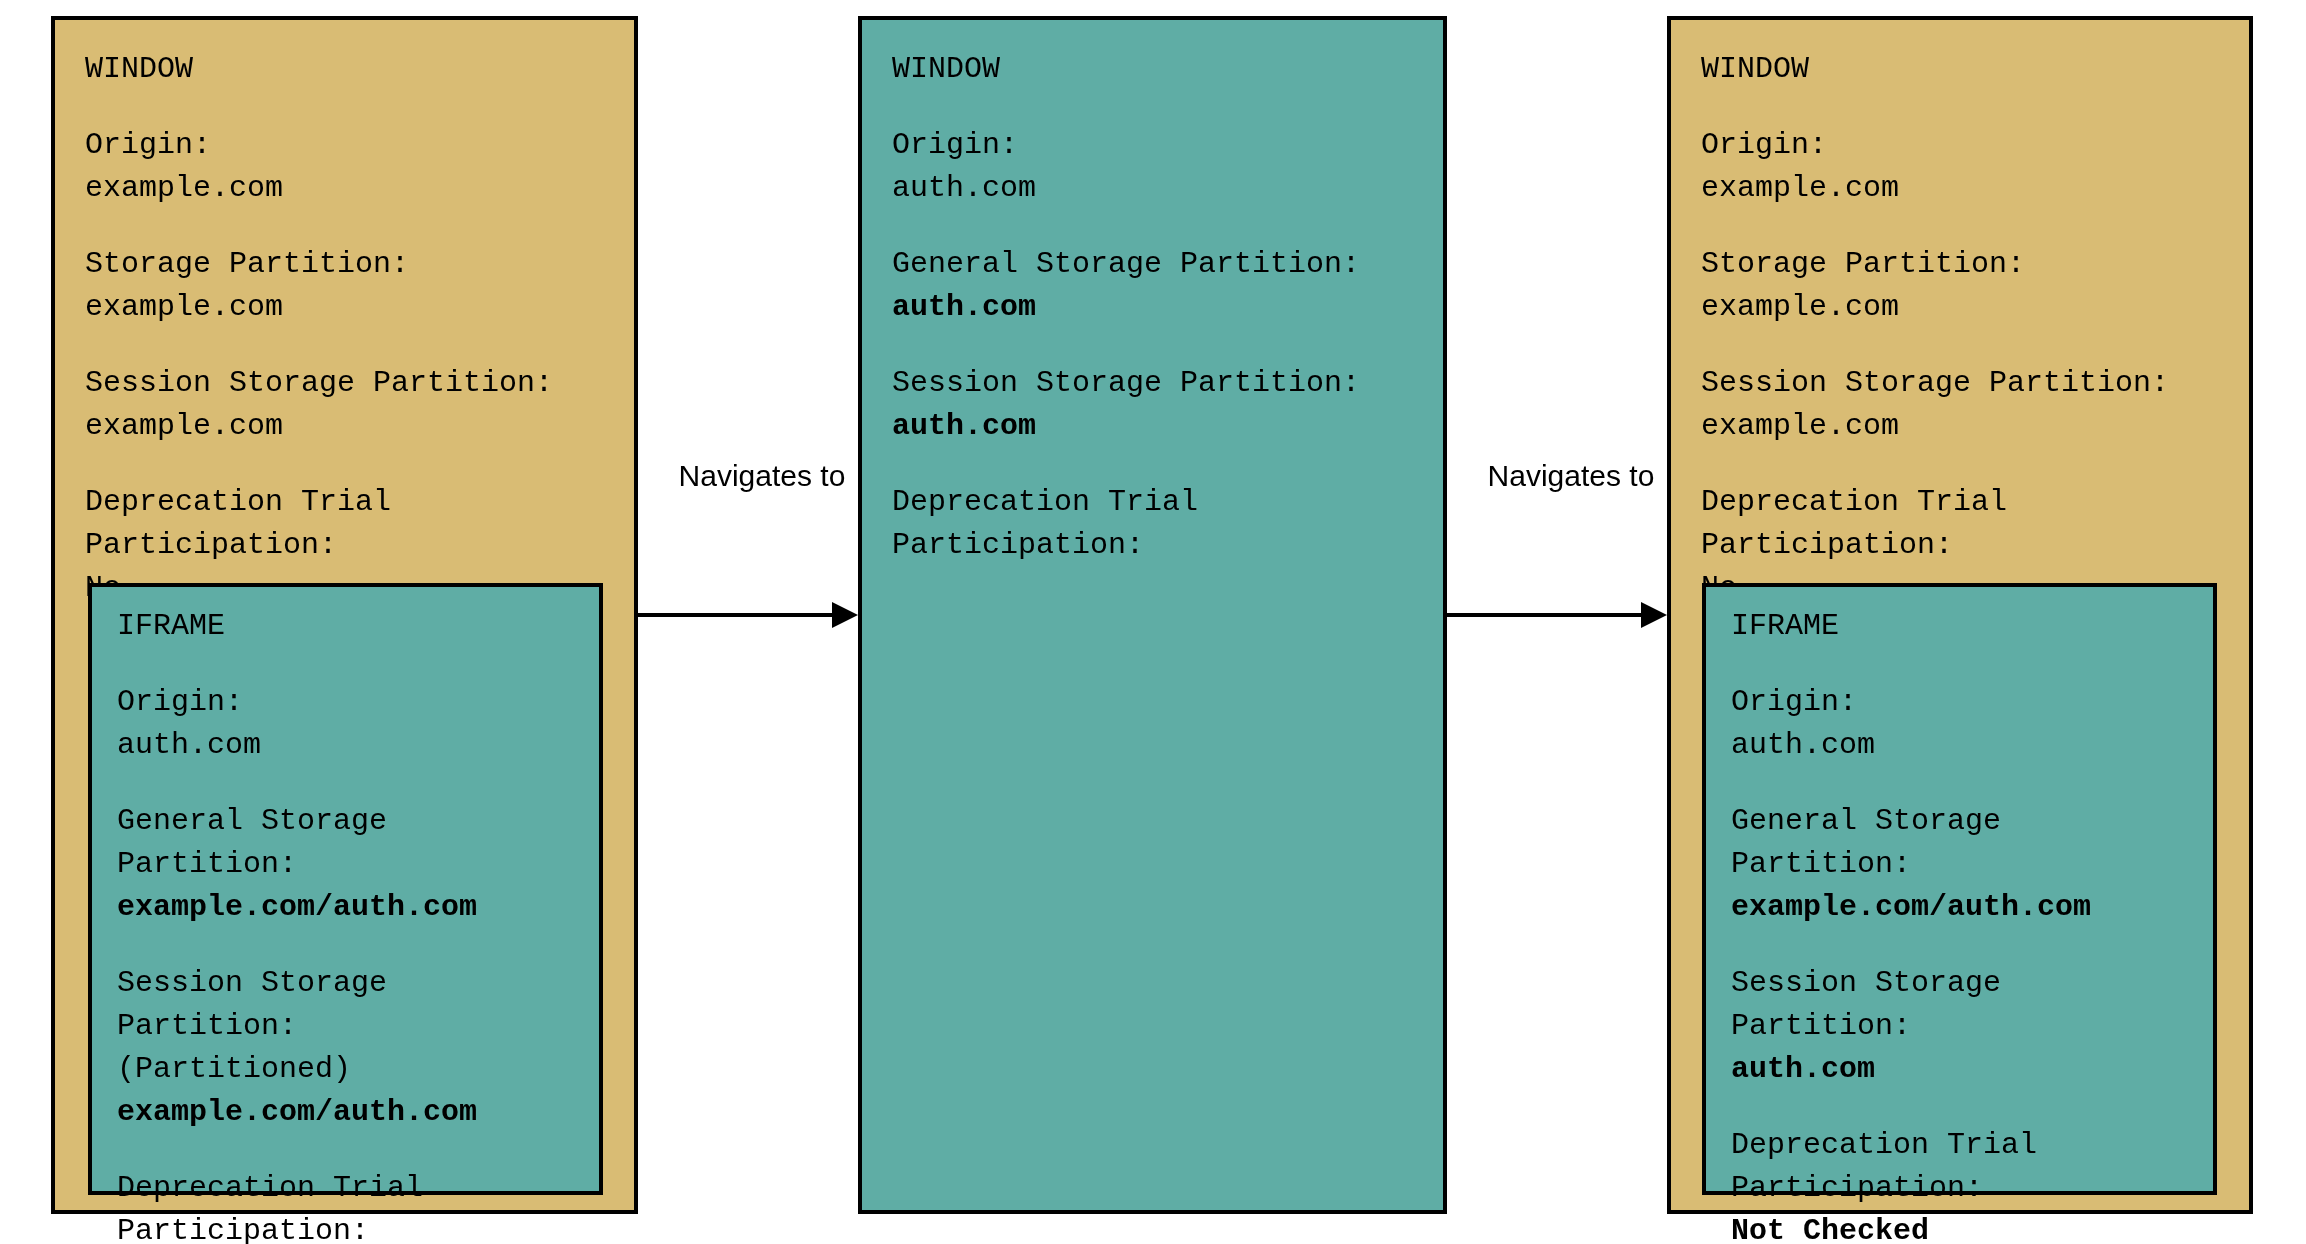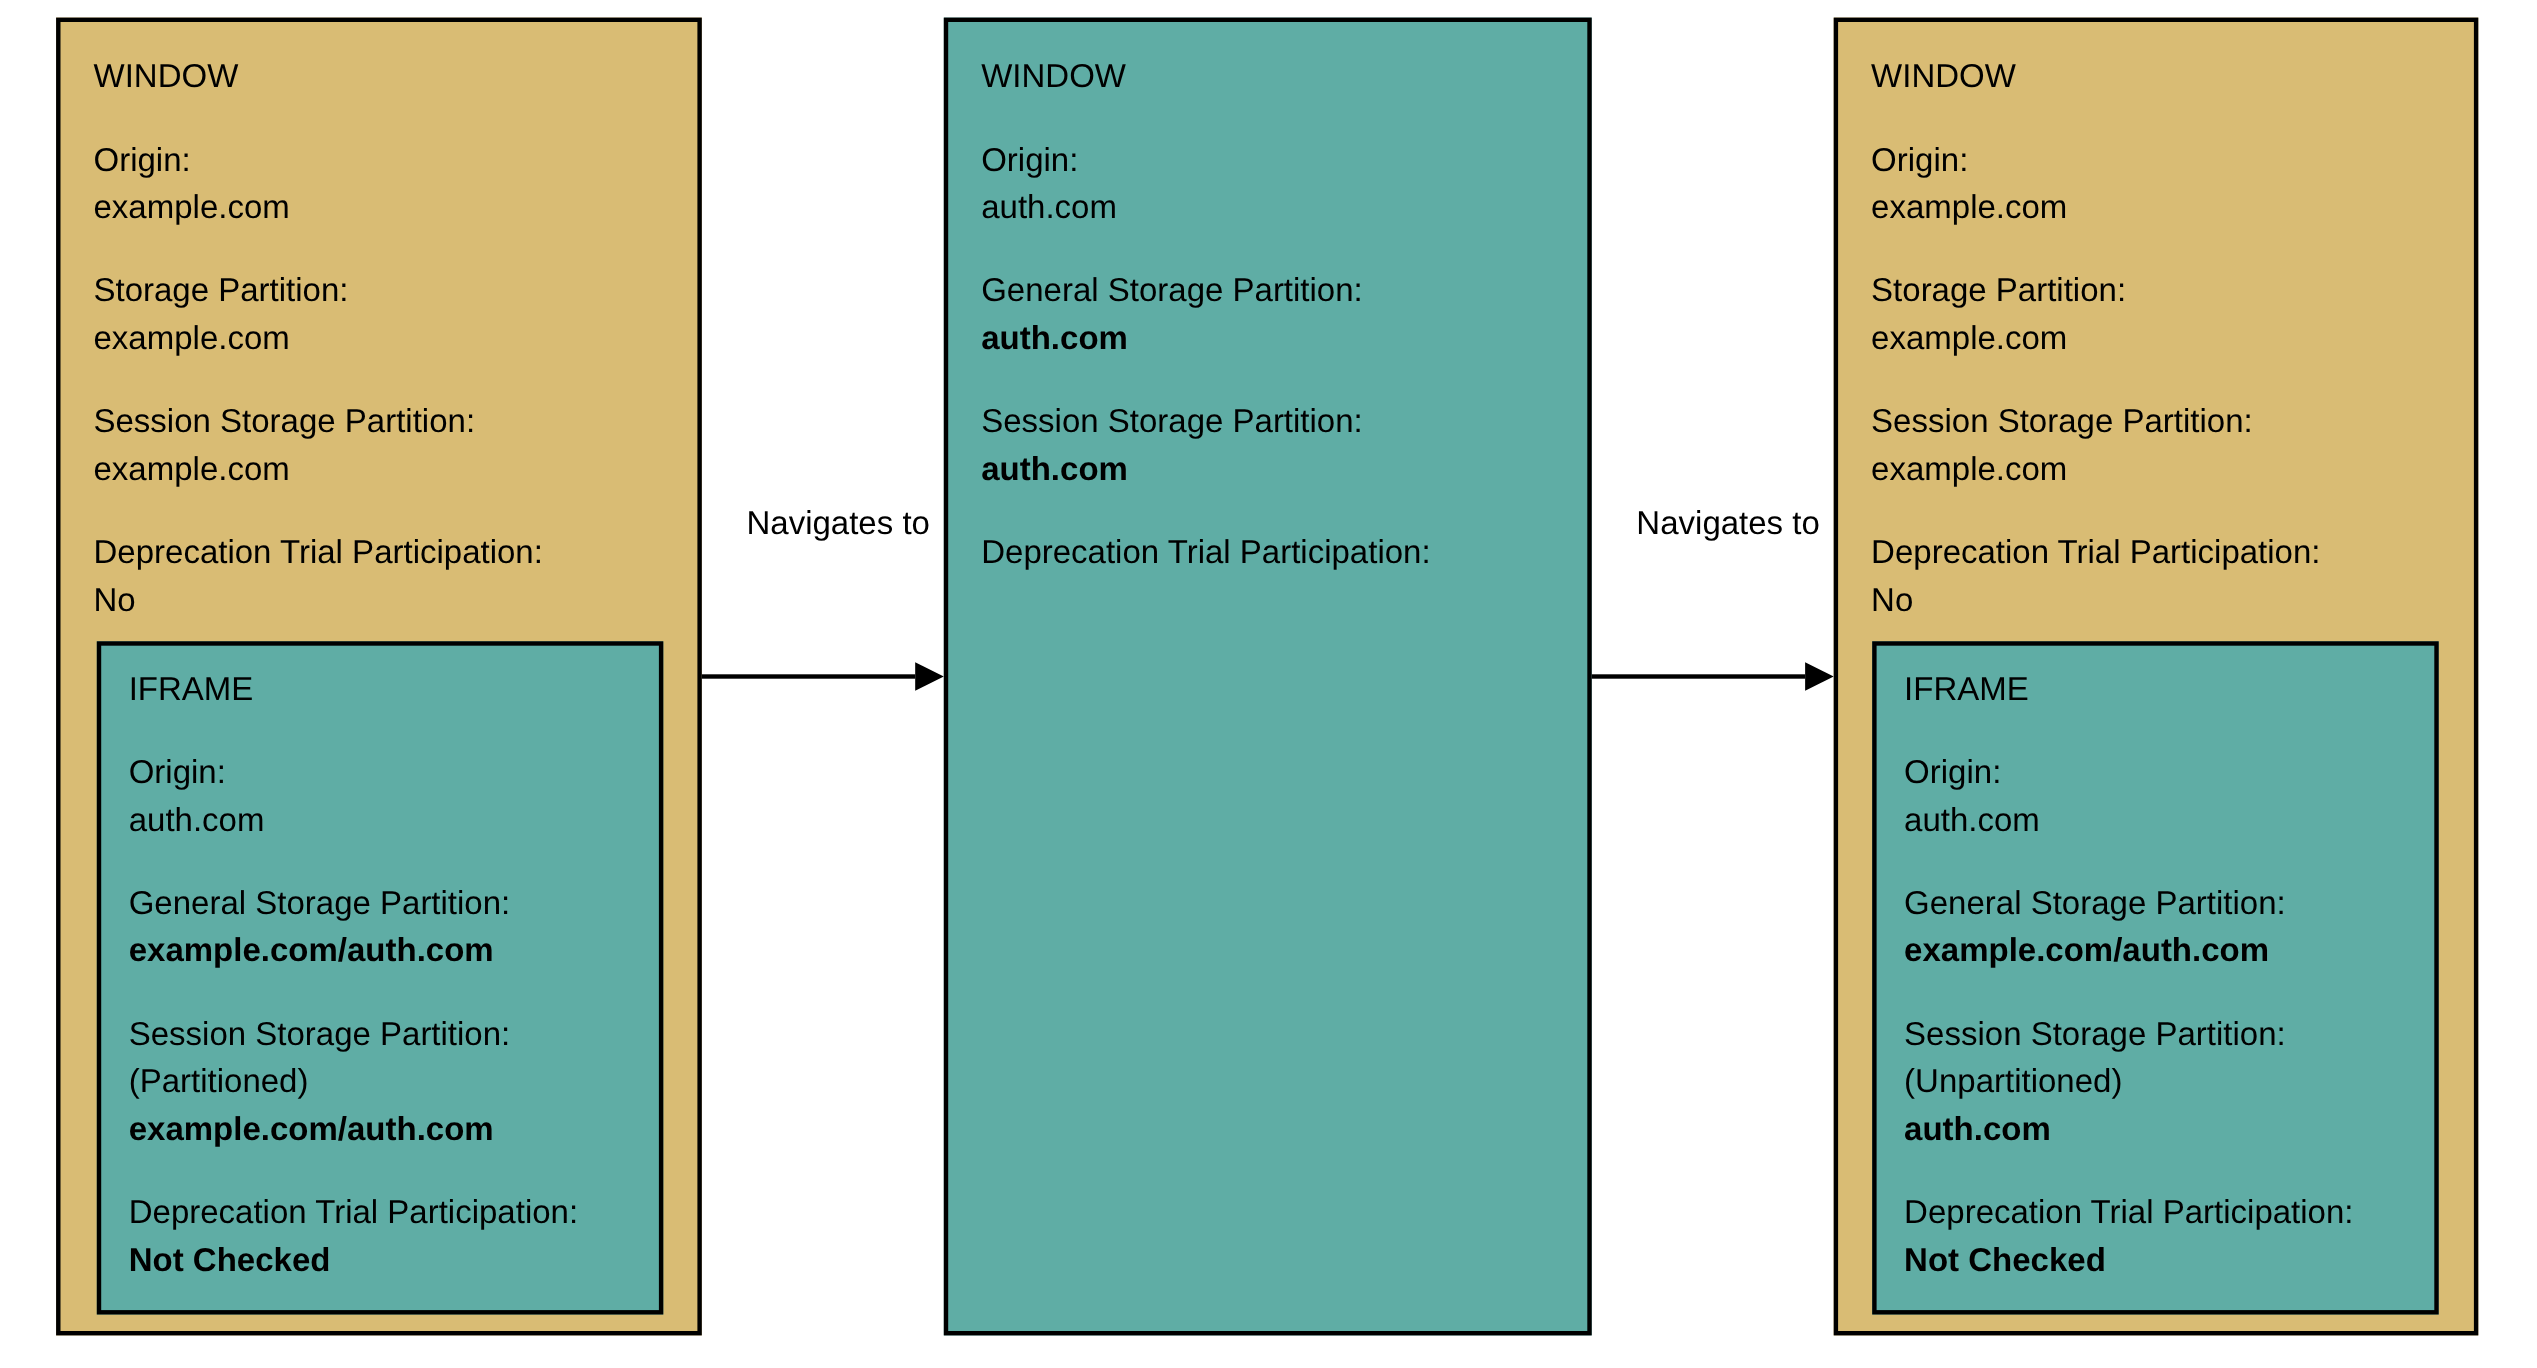--- a/index.html
+++ b/index.html
@@ -16,20 +16,21 @@
     font-size: 30px;
     line-height: 43px;
     color: #000000;
     overflow: hidden;
   }
   .window {
     position: absolute;
     box-sizing: border-box;
     border: 4px solid var(--stroke, #000000);
     padding: 28px 26px 0 30px;
+    font-family: Liberation Mono, monospace;
   }
   .fill-first-party { background: var(--first-party-fill, #D9BC74); }
   .fill-third-party { background: var(--third-party-fill, #5FADA5); }
   .wtitle { margin: 0 0 33px 0; }
   .para { margin: 0 0 33px 0; }
   .line { display: block; }
   .b { font-weight: bold; }
   .iframe-box {
     position: absolute;
     box-sizing: border-box;
@@ -153,21 +154,20 @@
       <div class="para">
         <span class="line">Origin:</span>
         <span class="line">auth.com</span>
       </div>
       <div class="para">
         <span class="line">General Storage Partition:</span>
         <span class="line b">example.com/auth.com</span>
       </div>
       <div class="para">
         <span class="line">Session Storage Partition:</span>
-        <span class="line">(Unpartitioned)</span>
         <span class="line b">auth.com</span>
       </div>
       <div class="para">
         <span class="line">Deprecation Trial Participation:</span>
         <span class="line b">Not Checked</span>
       </div>
     </div>
   </section>
 
 </div>

